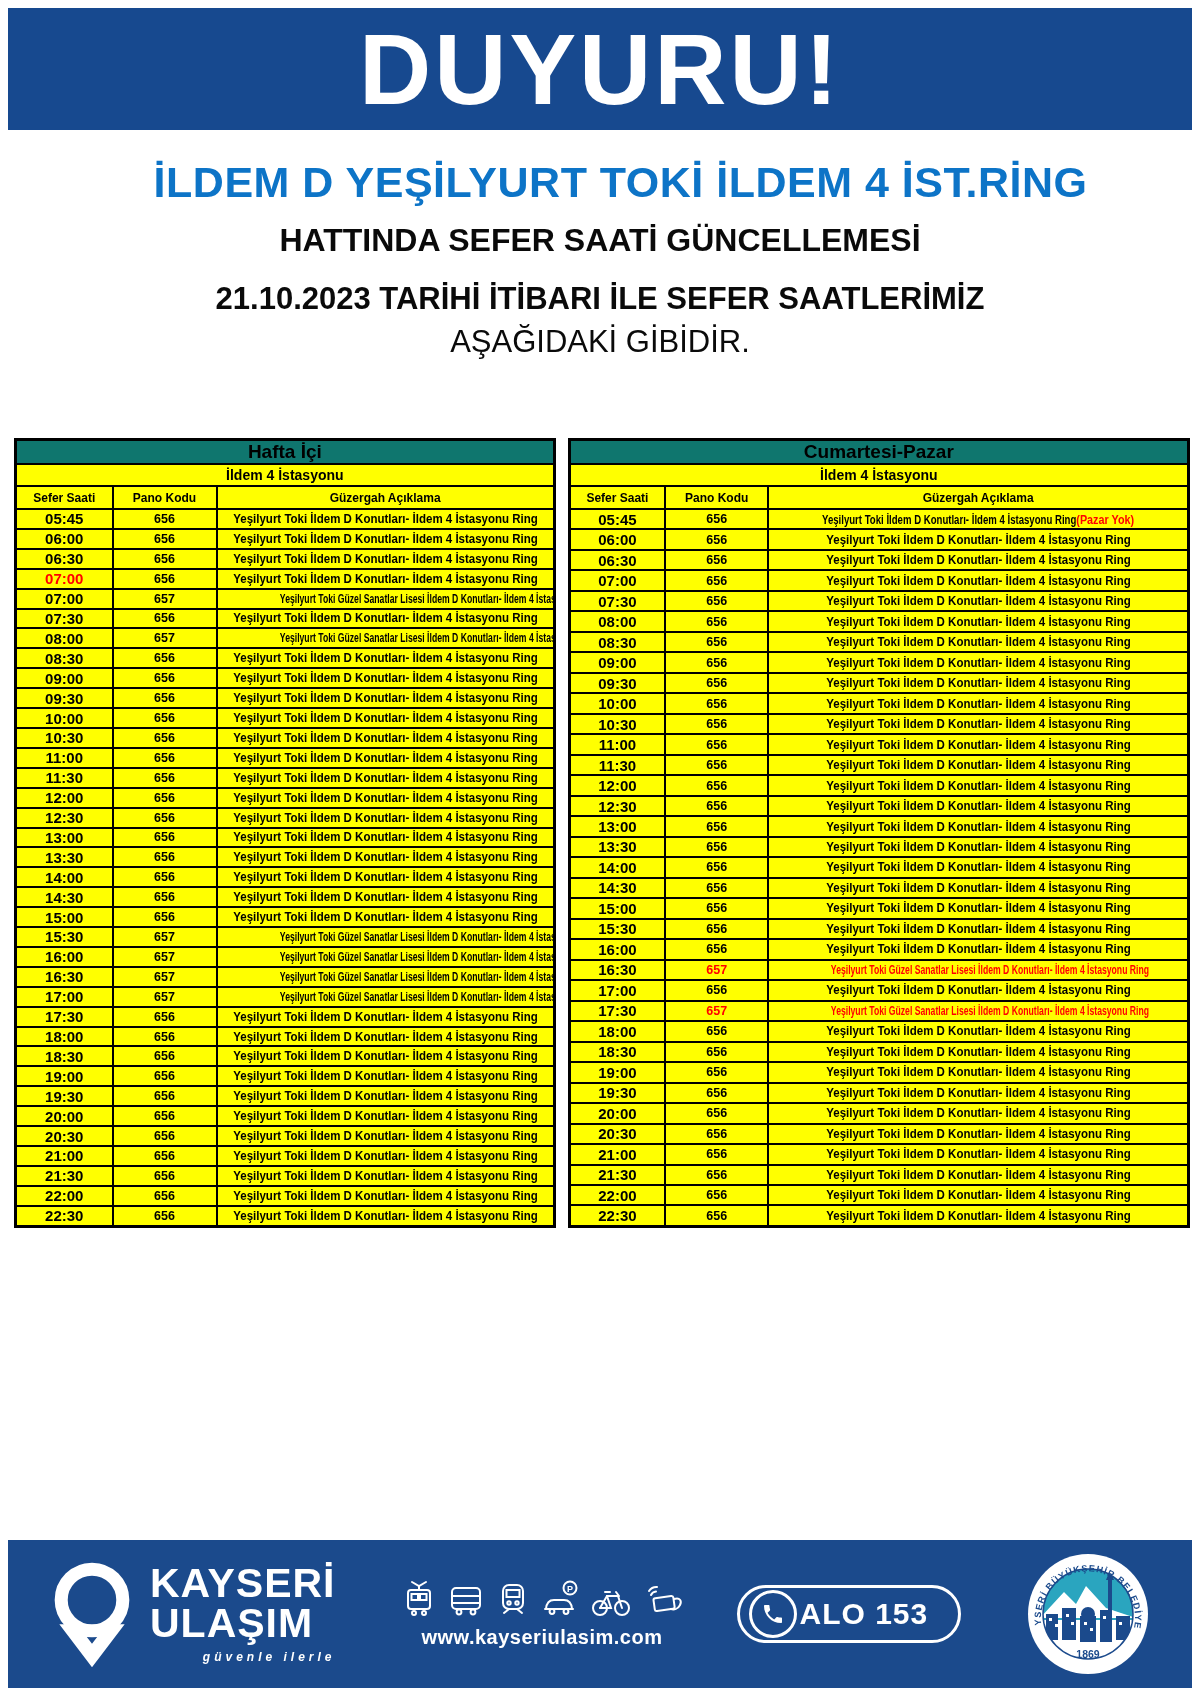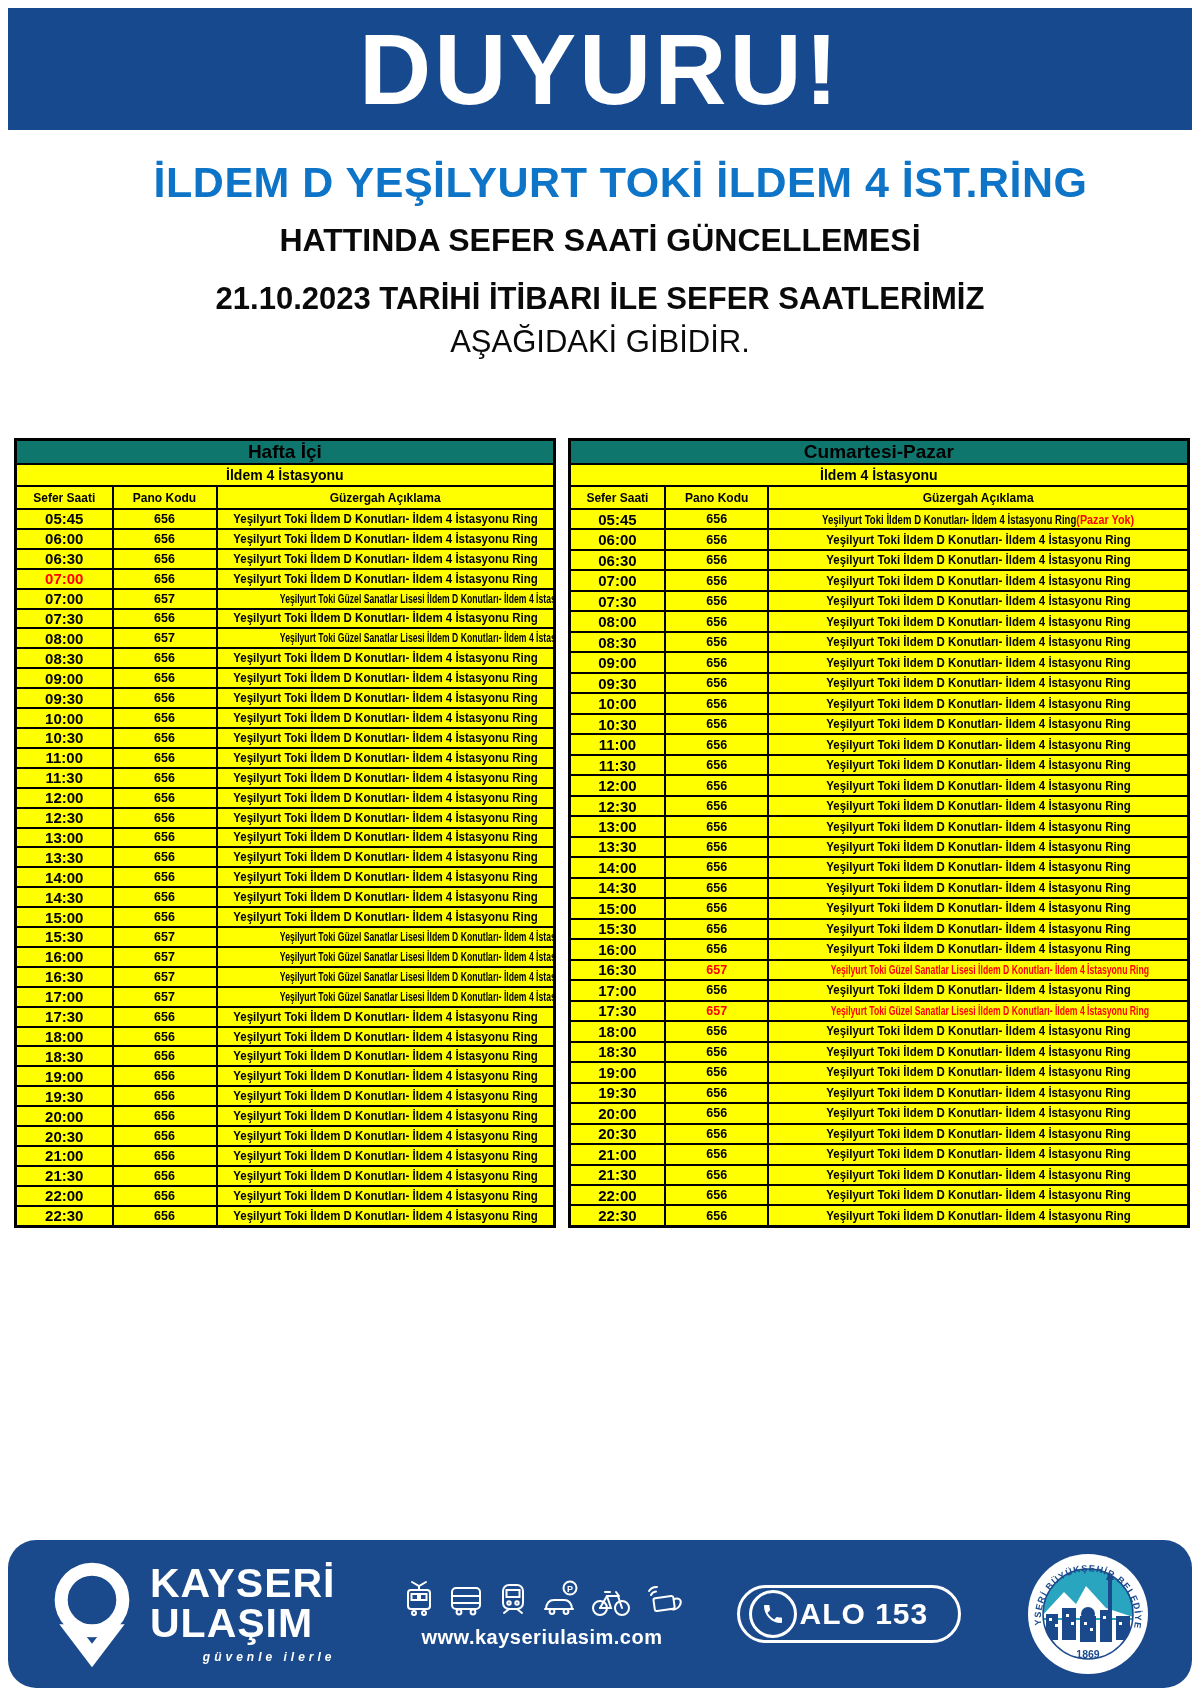--- a/index.html
+++ b/index.html
@@ -37,21 +37,21 @@
   td.desc{font-size:12.5px;overflow:hidden;white-space:nowrap;}
   td.desc span{display:inline-block;white-space:nowrap;transform-origin:50% 50%;}
   .d-normal{transform:scaleX(.92);}
   .d-med{font-size:12px;transform:scaleX(.8);}
   .d-long{font-size:12px;transform:scaleX(.72);}
   .red{color:#ff0000;}
   .suffix{color:#ff0000;font-size:13.5px;}
   
   .footer{
     position:absolute;left:8px;right:8px;top:1540px;height:148px;background:#1b4a8c;
-    display:flex;align-items:center;padding:0 42px;box-sizing:border-box;color:#fff;border-radius:28px;
+    display:flex;align-items:center;padding:0 42px;box-sizing:border-box;color:#fff;
   }
   .logo{display:flex;align-items:center;gap:16px;}
   .logo-text{display:flex;flex-direction:column;}
   .logo-text .l1,.logo-text .l2{font-size:41px;font-weight:bold;line-height:.97;letter-spacing:1px;}
   .tagline{font-style:italic;font-size:12px;letter-spacing:4px;font-weight:bold;
            text-align:right;margin-top:7px;}
   .mid{margin-left:64px;display:flex;flex-direction:column;align-items:center;gap:7px;}
   .icons{display:flex;gap:9px;align-items:flex-end;}
   .site{font-size:20px;font-weight:bold;letter-spacing:.5px;}
   .pill{margin-left:52px;display:flex;align-items:center;gap:3px;border:3.5px solid #fff;

